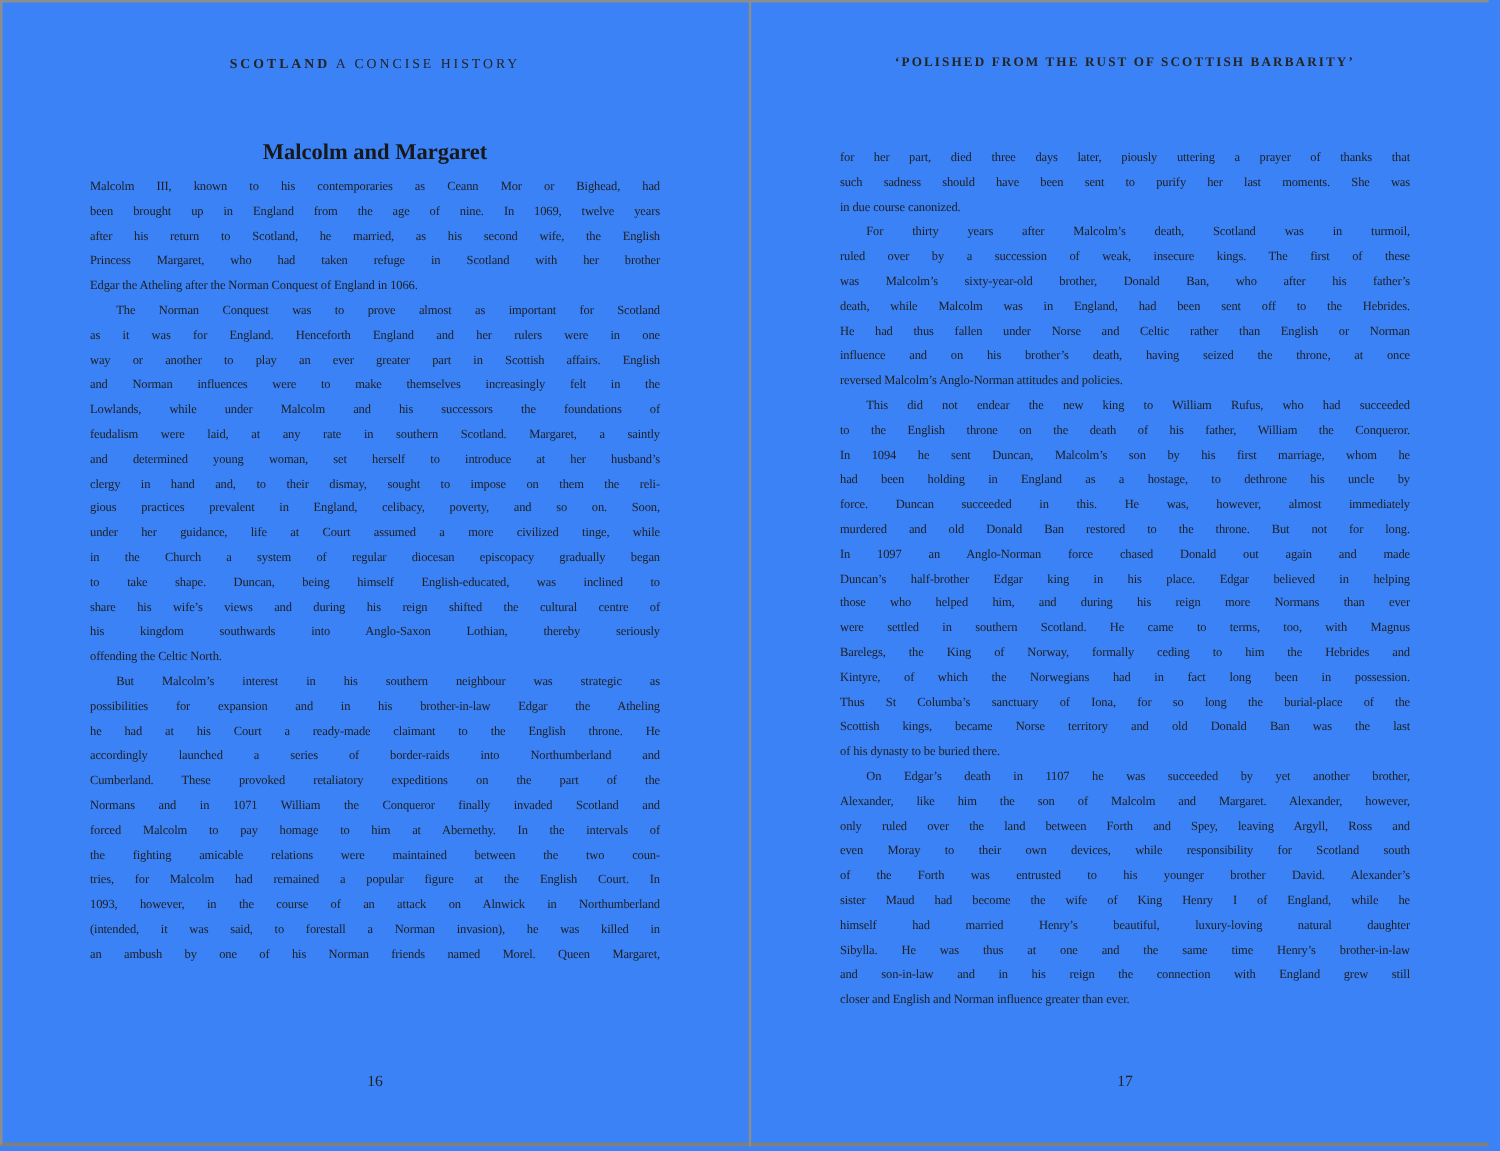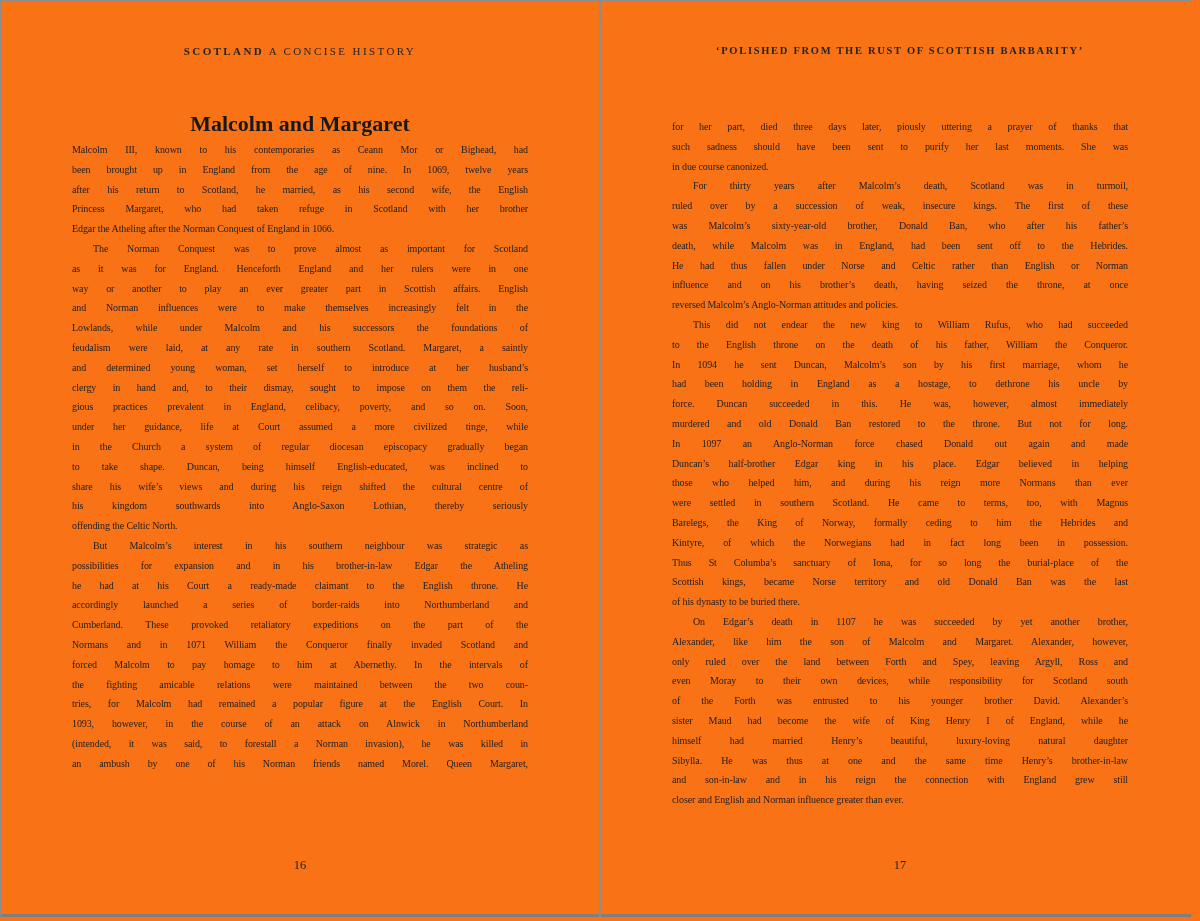--- a/index.html
+++ b/index.html
@@ -1,21 +1,21 @@
 <!DOCTYPE html>
 <html><head>
 <meta charset="utf-8">
 <style>
   * { margin: 0; padding: 0; box-sizing: border-box; }
   html, body { background: #ffffff; }
   .spread {
     position: relative;
     width: 1200px;
     height: 921px;
-    background: #f97316;
+    background: #3b82f6;
     overflow: hidden;
     font-family: "Liberation Serif", "DejaVu Serif", serif;
     color: #1f1f1f;
   }
   .scan-frame {
     position: absolute;
     left: 0; top: 0;
     width: 1191px;
     height: 917px;
     border-top: 2px solid #8d8d8d;
@@ -48,21 +48,21 @@
     white-space: nowrap;
   }
   .running-head .rh-bold { font-weight: bold; }
   .page.right .running-head { font-weight: bold; font-size: 10.5px; letter-spacing: 1.7px; }
   .section-heading {
     position: absolute;
     top: 111px;
     left: 0; right: 0;
     text-align: center;
     font-weight: bold;
-    font-size: 22px;
+    font-size: 18px;
     color: #181818;
   }
   .body-text {
     position: absolute;
     left: 0;
     width: 456px;
     font-size: 10px;
     line-height: 19.8px;
     letter-spacing: -0.1px;
     color: #1e1e1e;

